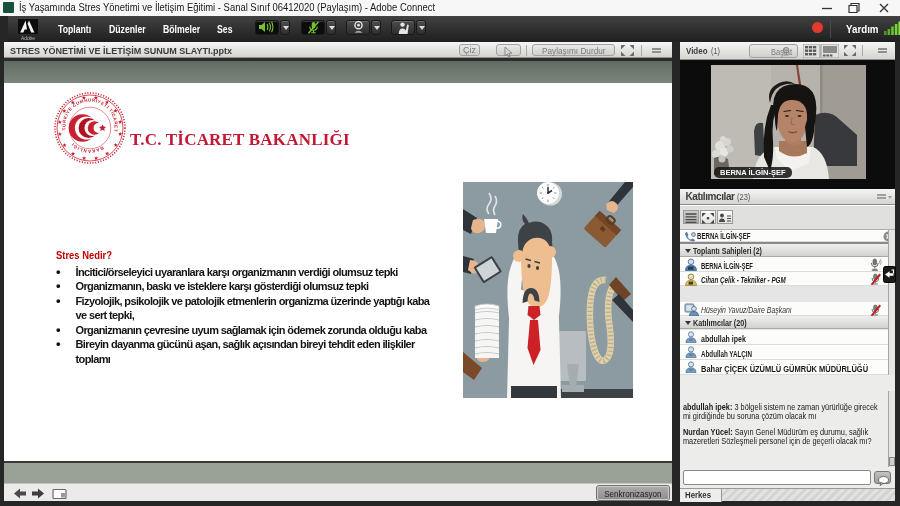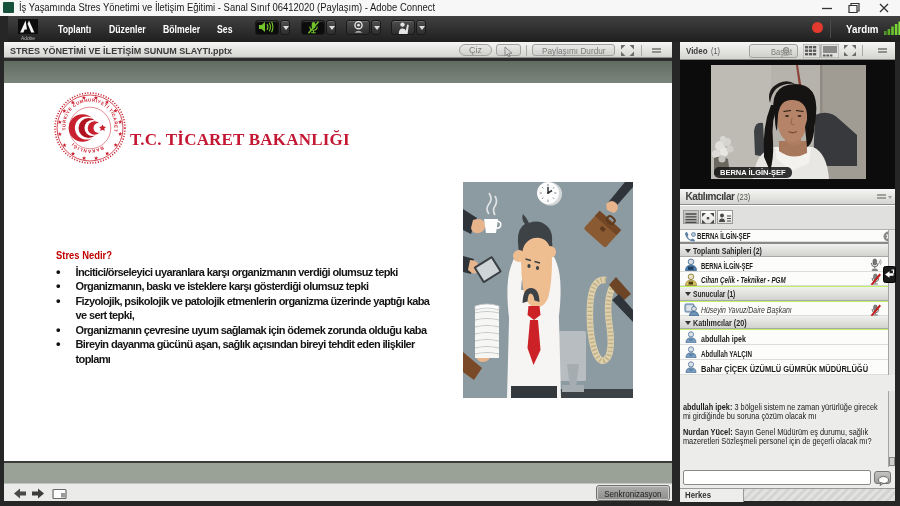--- a/index.html
+++ b/index.html
@@ -46,21 +46,21 @@
 #syncbtn { left:593px; top:2px; width:72px; height:14px; background:linear-gradient(#ababa9,#8f8f8d); border:1px solid #cccccb; outline:1px solid #6f6f6d; border-radius:2px; color:#222; font-size:9.5px; text-align:center; line-height:13px; }
 
 
 .rightpod { left:680px; width:215px; }
 #videopod { top:42px; height:147px; background:#0c0c0c; }
 #videoheader { left:0; top:0; width:215px; height:18px; }
 .ptitle { font-weight:bold; color:#3c3c3c; }
 #videoheader .ptitle { left:5.5px; top:3px; font-size:9.5px; transform:scaleX(0.837); transform-origin:left top; }
 #videoheader .pcount { left:31px; top:4px; font-size:9px; color:#555; transform:scaleX(0.81); transform-origin:left top; }
 
-#partpod { top:189px; height:186px; background:#bef264; border-bottom:1px solid #555; }
+#partpod { top:189px; height:186px; background:#e5e5e5; border-bottom:1px solid #555; }
 #partheader { left:0; top:0; width:215px; height:15.5px; }
 #partheader .ptitle { left:5.5px; top:1.5px; font-size:10px; letter-spacing:-0.4px; }
 #partheader .pcount { left:57px; top:2.5px; font-size:9px; color:#555; transform:scaleX(0.83); transform-origin:left top; }
 #parttoolbar { left:0; top:15.5px; width:215px; height:25px; background:#e0e0de; border-top:1px solid #fff; border-bottom:1px solid #b0b0ae; }
 .tbtn { top:4px; width:16px; height:14.5px; background:linear-gradient(#fefefe,#e3e2e0); border:1px solid #9a9a98; }
 .prow { left:0; width:208px; height:14.5px; background:#fcfcfa; border-bottom:1px solid #dcdcda; font-size:8.5px; font-weight:bold; color:#1c1c1c; }
 .prow .nm { position:absolute; left:21px; top:3px; white-space:nowrap; transform-origin:left top; }
 .sechead { left:0; width:208px; height:13.5px; background:linear-gradient(#f0f0ee,#d2d2cf); border-bottom:1px solid #a8a8a6; font-size:9px; font-weight:bold; color:#2a2a2a; }
 .sechead .tri { position:absolute; left:4.5px; top:5px; width:0; height:0; border:3px solid transparent; border-top:4px solid #333; }
 .sechead .nm { position:absolute; left:13px; top:2px; white-space:nowrap; transform-origin:left top; }
@@ -70,21 +70,21 @@
 #chatheader { left:0; top:0; width:215px; height:15.5px; }
 #chatheader .ptitle { left:5.5px; top:2px; font-size:10px; transform:scaleX(0.86); transform-origin:left top; }
 #chatheader .pcount { left:39px; top:3px; font-size:9px; font-weight:bold; color:#4a4a4a; transform:scaleX(0.806); transform-origin:left top; }
 #chatarea { left:0; top:15.5px; width:208px; height:76px; background:#ececea; font-size:9.3px; color:#1a1a1a; }
 #chatarea .msg { position:absolute; left:3px; width:249px; line-height:9.7px; transform:scaleX(0.79); transform-origin:left top; }
 #chatscroll { left:208px; top:15.5px; width:7px; height:76px; background:#e4e4e2; border-left:1px solid #a5a5a3; }
 #chatscroll .box { position:absolute; left:0px; top:66px; width:6px; height:9px; background:#d0d0ce; border:1px solid #888; }
 #chatinput { left:3px; top:95px; width:188px; height:15px; background:#fff; border:1px solid #8a8a88; border-radius:2px; }
 #chatsend { left:194px; top:95.5px; width:17px; height:13.5px; background:linear-gradient(#c3c3c1,#9e9e9c); border:1px solid #777; border-radius:3px; }
 #chattabs { left:0; top:112.5px; width:215px; height:13px; background:repeating-linear-gradient(135deg,#e2e2e0 0 3px,#d4d4d2 3px 6px); border-top:1px solid #999; }
-#herkestab { left:0px; top:0px; width:64px; height:13px; background:#ededeb; border-right:1px solid #999; font-size:9px; font-weight:bold; color:#333; }
+#herkestab { left:0px; top:0px; width:42px; height:13px; background:#ededeb; border-right:1px solid #999; font-size:9px; font-weight:bold; color:#333; }
 
 .sep { background:#aaaaa8; width:1px; }
 .hsepd { background:#4a4a4a; width:1px; }
 </style>
 </head>
 <body>
 
 <div class="abs" id="titlebar">
   <div class="abs ticon"></div>
   <div class="abs ttext">İş Yaşamında Stres Yönetimi ve İletişim Eğitimi - Sanal Sınıf 06412020 (Paylaşım) - Adobe Connect</div>
@@ -147,21 +147,21 @@
     <rect x="3.6" y="8" width="2.6" height="6" fill="#5dad2a"></rect>
     <rect x="7.2" y="5.5" width="2.6" height="8.5" fill="#6cc42e"></rect>
     <rect x="10.8" y="3" width="2.6" height="11" fill="#79d633"></rect>
     <rect x="14.4" y="0.5" width="2.6" height="13.5" fill="#86e63a"></rect>
   </svg>
 </div>
 
 <div class="abs" id="sharepod">
   <div class="abs podheader" id="shareheader">
     <div class="abs ptitle">STRES YÖNETİMİ VE İLETİŞİM SUNUM SLAYTI.pptx</div>
-    <div class="abs gbtn" style="left:455px;width:33px;border-radius:6px;">Çiz</div>
+    <div class="abs gbtn" style="left:455px;width:21px;">Çiz</div>
     <div class="abs gbtn" style="left:492px;width:25px;"><svg width="11" height="11" viewBox="0 0 11 11" style="margin-top:1px;">
           <path d="M2 1 L9 7.2 L5.8 7.4 L7.2 10.2 L5.6 10.8 L4.3 8 L2 9.8 Z" fill="none" stroke="#8a8a88" stroke-width="1"></path>
         </svg></div>
     <div class="abs sep" style="left:522px;top:2.5px;height:11px;"></div>
     <div class="abs gbtn" style="left:528px;width:83px;"><span style="display:inline-block;margin-top:1px;transform:scaleX(0.915);">Paylaşımı Durdur</span></div>
     <svg class="abs" style="left:617px;top:2.5px;" width="13" height="11" viewBox="0 0 13 11">
       <g fill="#6b6b69">
           <path d="M0 0 L4.5 0 L0 4.5 Z M13 0 L13 4.5 L8.5 0 Z M0 11 L0 6.5 L4.5 11 Z M13 11 L8.5 11 L13 6.5 Z"></path>
         </g>
     </svg>
@@ -457,24 +457,20 @@
         <rect x="4.6" y="8.6" width="4.5" height="3" fill="#4a3f12"></rect>
       </svg>
       <span class="nm" style="top:3.5px;font-style:italic;transform:scaleX(0.733);">Cihan Çelik - Tekniker - PGM</span>
       <svg style="position:absolute;left:189px;top:0.5px;" width="13" height="13" viewBox="0 0 13 13">
         <rect x="4.6" y="2" width="3.6" height="6" rx="1.8" fill="#7f7f7d" stroke="#555" stroke-width="0.6"></rect>
         <path d="M3 6 Q3 9.8 6.4 9.8 Q9.8 9.8 9.8 6" stroke="#6f6f6d" stroke-width="1" fill="none"></path>
         <path d="M6.4 9.8 L6.4 11.3 M4 12 L8.8 12" stroke="#6f6f6d" stroke-width="1"></path>
         <path d="M1.5 12.5 L10.5 1.5 L12 3 L3.5 13 Z" fill="#c41a1a"></path>
       </svg>
     </div>
-  <div class="abs sechead" style="top:98px;">
-      <span class="tri"></span>
-      <span class="nm" style="transform:scaleX(0.736);">Sunucular (1)</span>
-    </div>
   <div class="abs prow" style="top:113px;height:14px;">
       <svg style="position:absolute;left:4px;top:0.5px;" width="15" height="13" viewBox="0 0 15 13">
         <rect x="1" y="1" width="9" height="8" rx="1" fill="#b8c4ce" stroke="#5b7fa6" stroke-width="1"></rect>
         <rect x="2.5" y="2.5" width="6" height="5" fill="#dde4ea"></rect>
         <circle cx="10" cy="5.8" r="2.4" fill="#d8dde2" stroke="#4a6f96" stroke-width="0.8"></circle>
         <path d="M5.5 13 Q5.5 8.6 10 8.6 Q14.5 8.6 14.5 13 Z" fill="#6f93b8" stroke="#2f5a84" stroke-width="0.7"></path>
       </svg>
       <span class="nm" style="top:3px;font-style:italic;font-weight:normal;color:#333;transform:scaleX(0.813);">Hüseyin Yavuz/Daire Başkanı</span>
       <svg style="position:absolute;left:189px;top:0.5px;" width="13" height="13" viewBox="0 0 13 13">
         <rect x="4.6" y="2" width="3.6" height="6" rx="1.8" fill="#7f7f7d" stroke="#555" stroke-width="0.6"></rect>

